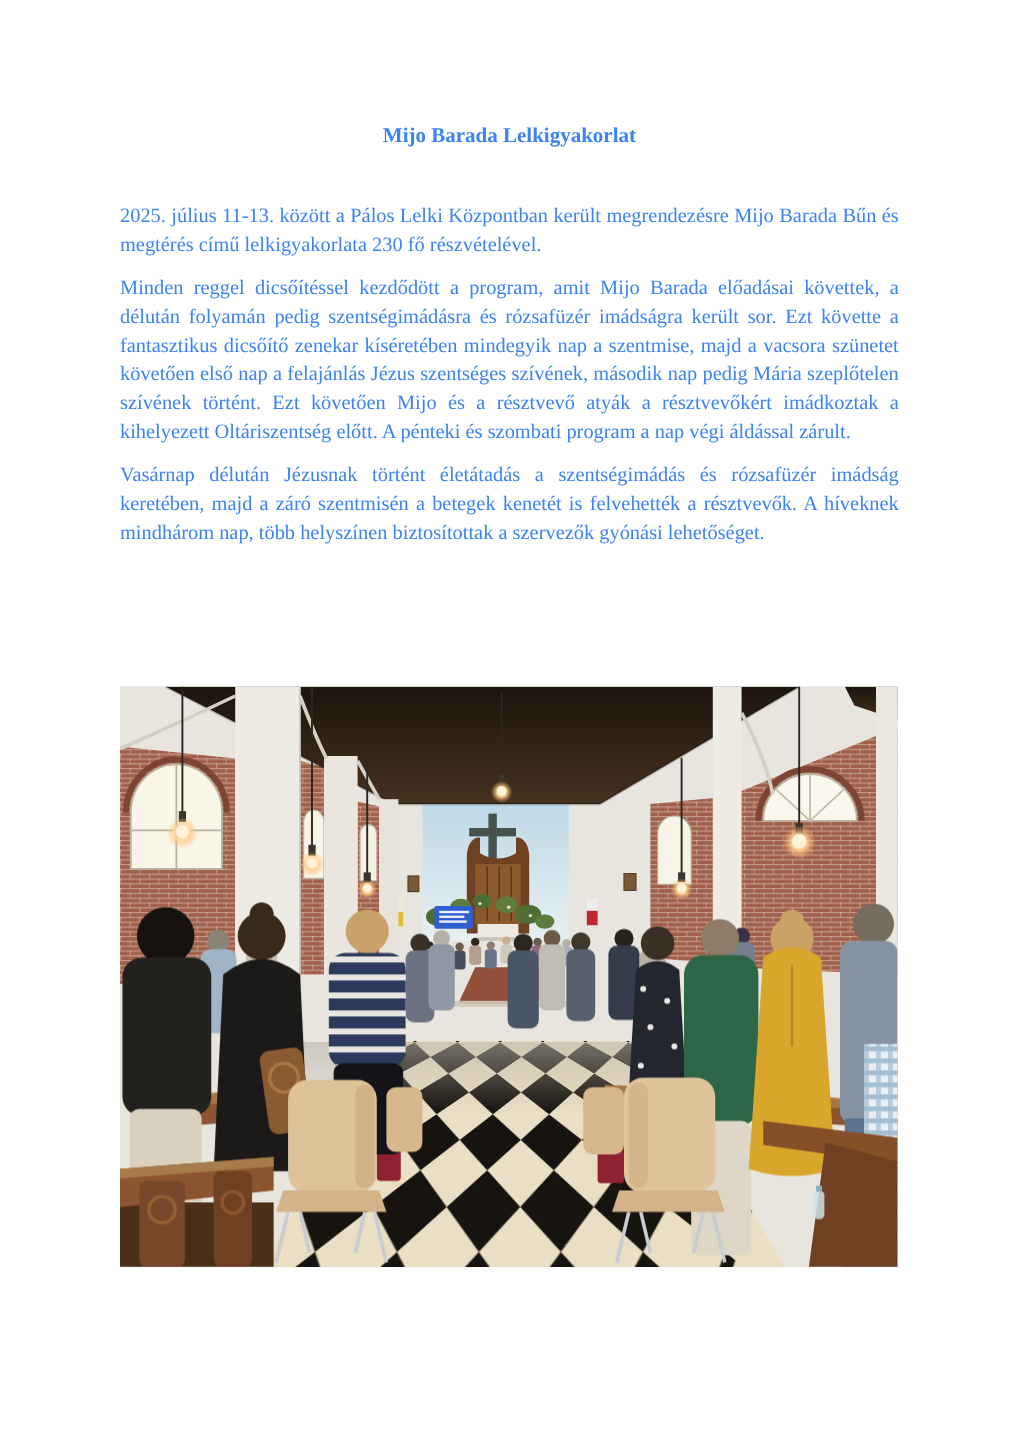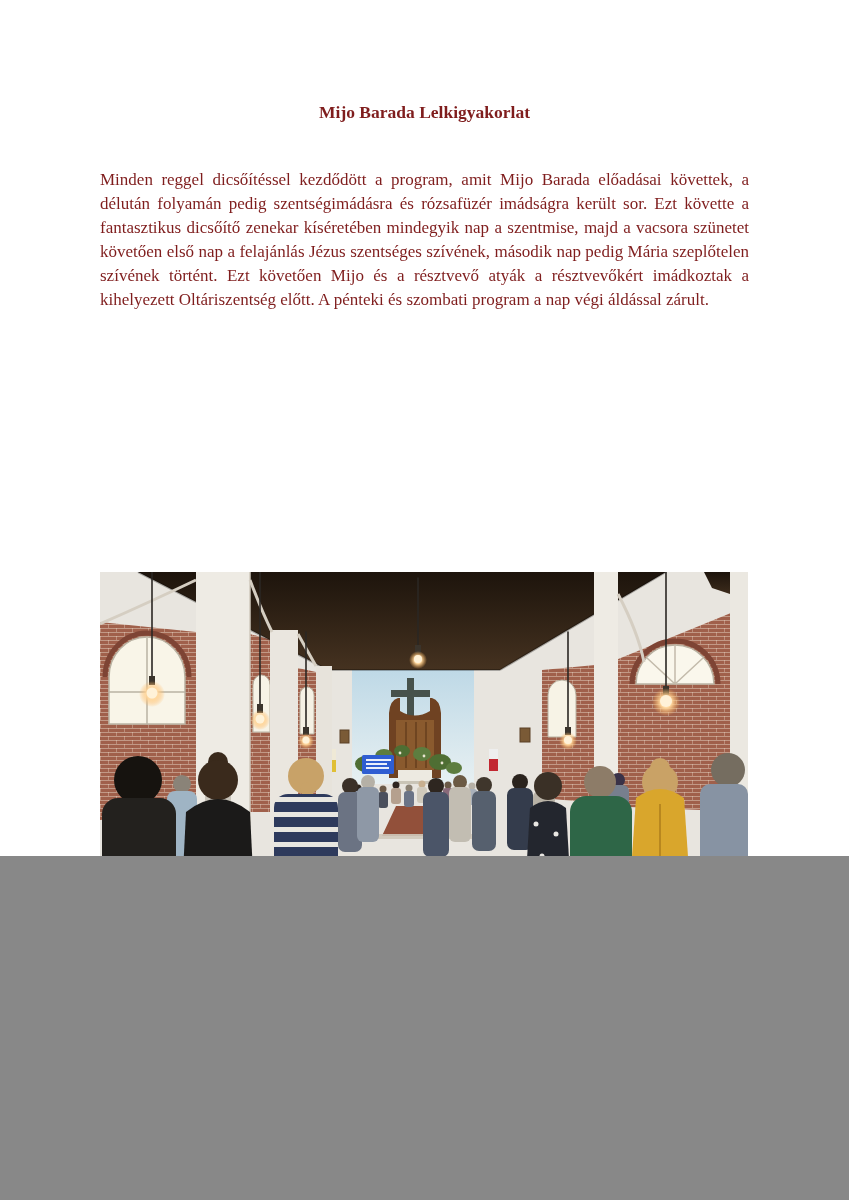--- a/index.html
+++ b/index.html
@@ -1,18 +1,18 @@
 <!DOCTYPE html>
 <html lang="hu"><head>
 <meta charset="utf-8">
 <style>
   html,body{margin:0;padding:0;background:#888;}
   .page{
-    position:relative;width:849px;height:856px;margin:0 auto;background:#ffffff;
-    font-family:"Liberation Serif","DejaVu Serif",serif;color:#7f1d1d;overflow:hidden;
+    position:relative;width:849px;height:1200px;margin:0 auto;background:#ffffff;
+    font-family:"Liberation Serif","DejaVu Serif",serif;color:#3b82f6;overflow:hidden;
   }
   .title{
     position:absolute;left:100px;top:101px;width:649px;
     font-size:17.5px;font-weight:bold;text-align:center;line-height:22px;
   }
   .bodytext{position:absolute;left:100px;top:168px;width:649px;}
   .bodytext p{
     margin:0 0 12px 0;font-size:17px;line-height:24px;text-align:justify;
   }
   .photo{
@@ -43,21 +43,23 @@
   }
 </style>
 </head>
 <body>
 
 <div class="page">
 
   <div class="title">Mijo Barada Lelkigyakorlat</div>
 
   <div class="bodytext">
+    <p>2025. július 11-13. között a Pálos Lelki Központban került megrendezésre Mijo Barada Bűn és megtérés című lelkigyakorlata 230 fő részvételével.</p>
     <p>Minden reggel dicsőítéssel kezdődött a program, amit Mijo Barada előadásai követtek, a délután folyamán pedig szentségimádásra és rózsafüzér imádságra került sor. Ezt követte a fantasztikus dicsőítő zenekar kíséretében mindegyik nap a szentmise, majd a vacsora szünetet követően első nap a felajánlás Jézus szentséges szívének, második nap pedig Mária szeplőtelen szívének történt. Ezt követően Mijo és a résztvevő atyák a résztvevőkért imádkoztak a kihelyezett Oltáriszentség előtt. A pénteki és szombati program a nap végi áldással zárult.</p>
+    <p>Vasárnap délután Jézusnak történt életátadás a szentségimádás és rózsafüzér imádság keretében, majd a záró szentmisén a betegek kenetét is felvehették a résztvevők. A híveknek mindhárom nap, több helyszínen biztosítottak a szervezők gyónási lehetőséget.</p>
   </div>
 
   <div class="photo">
 
     <svg class="svg-bg" viewBox="0 0 648 484" preserveAspectRatio="none">
       <defs>
         <pattern id="brick" width="16" height="8" patternUnits="userSpaceOnUse">
           <rect width="16" height="8" fill="#a0604b"></rect>
           <rect width="16" height="1" y="0" fill="rgba(236,222,206,0.45)"></rect>
           <rect width="16" height="1" y="4" fill="rgba(236,222,206,0.45)"></rect>

